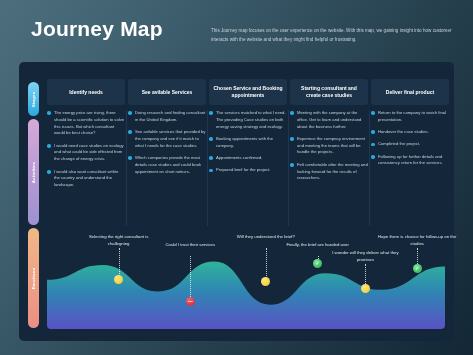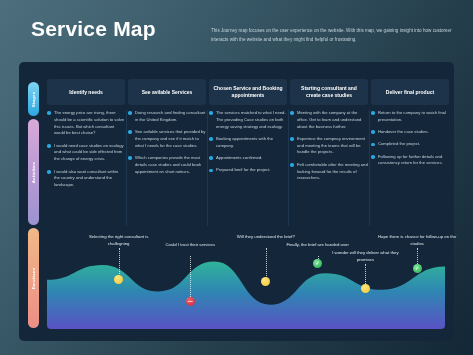--- a/index.html
+++ b/index.html
@@ -166,21 +166,21 @@
     font-weight: 700;
   }
   .marker.neutral { background: radial-gradient(circle at 35% 30%, #ffe680, #f2c52e); }
   .marker.bad { background: radial-gradient(circle at 35% 30%, #f0656a, #cc1f39); }
   .marker.good { background: radial-gradient(circle at 35% 30%, #7fe89a, #1faa4e); }
 </style>
 </head>
 <body>
 
 <div id="header">
-  <div id="page-title">Service Map</div>
+  <div id="page-title">Journey Map</div>
   <div id="intro-text">This Journey map focuses on the user experience on the website. With this map, we gaining insight into how customer interacts with the website and what they might find helpful or frustrating.</div>
 </div>
 
 <div id="board">
 
   <div class="side-pill" id="pill-stages">
     <span>Stages</span>
   </div>
   <div class="side-pill" id="pill-activities">
     <span>Activities</span>

